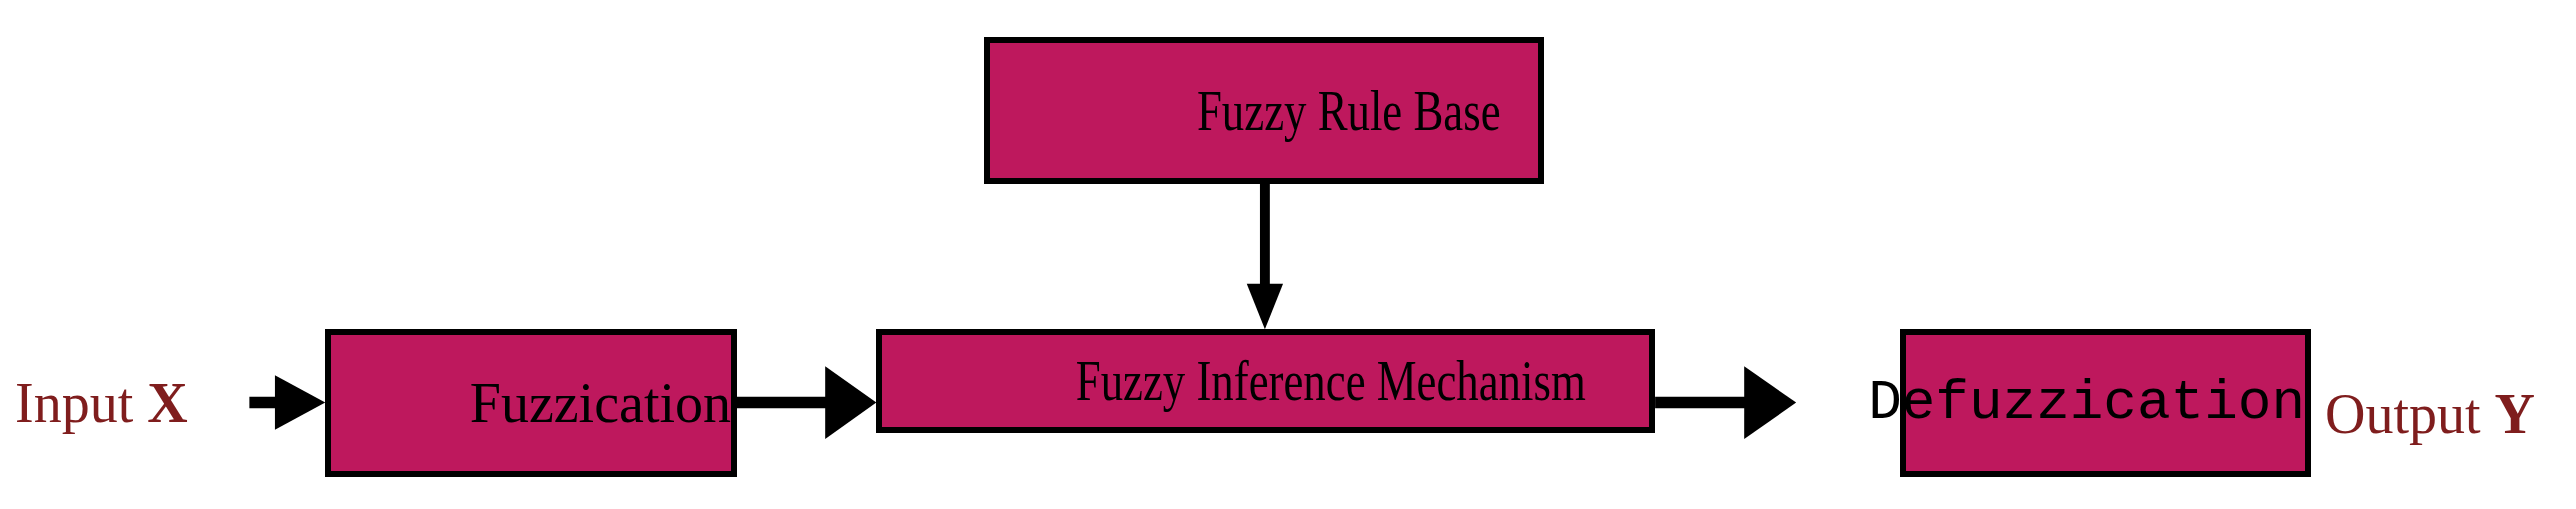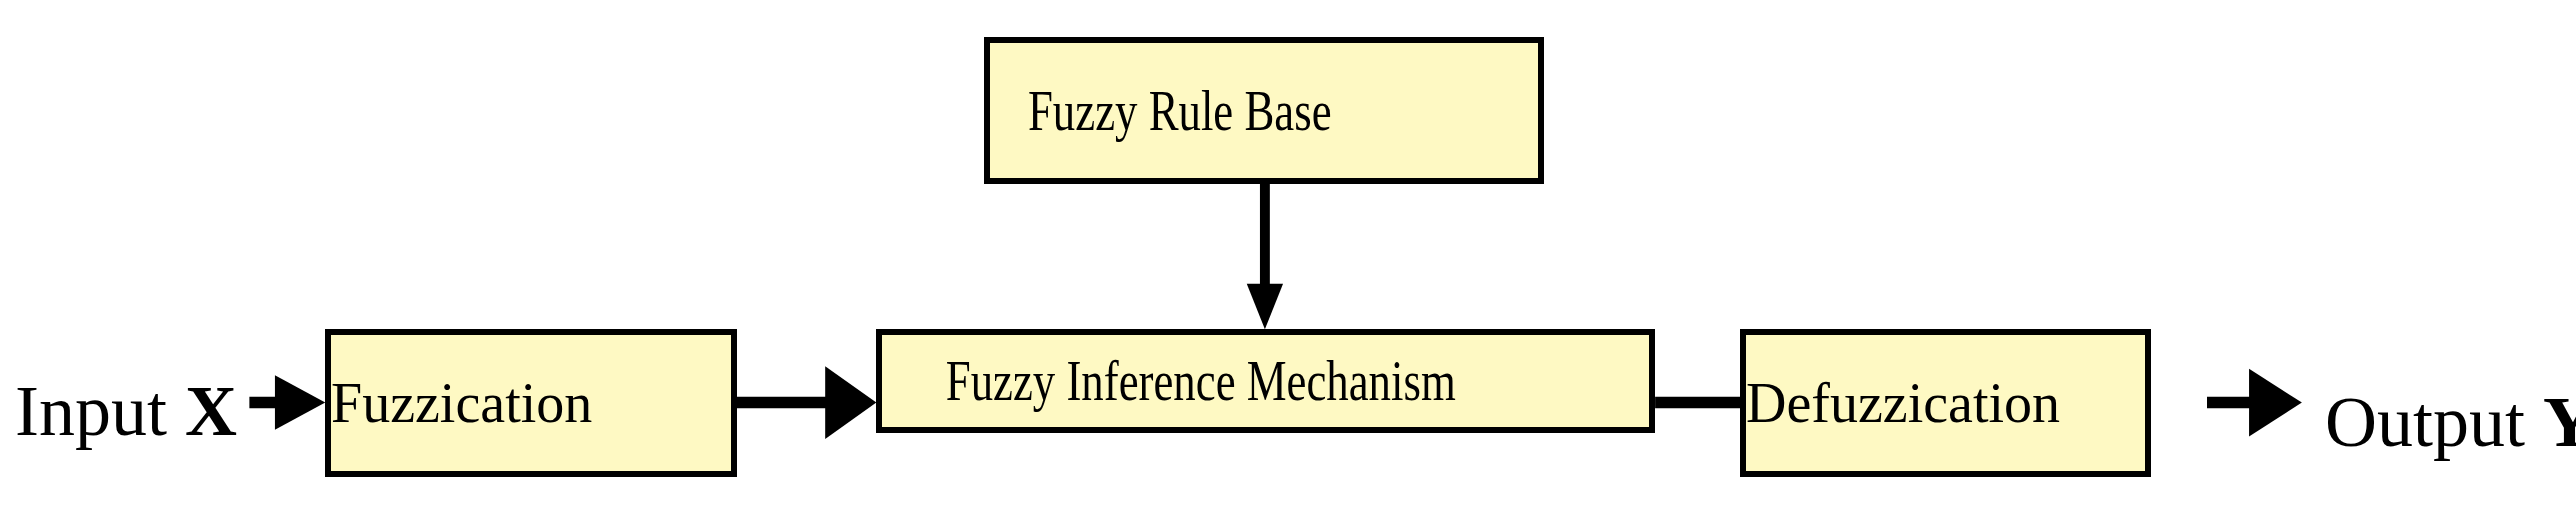--- a/index.html
+++ b/index.html
@@ -19,50 +19,50 @@
     height: 509px;
     background: #ffffff;
     overflow: hidden;
   }
 
   
   .node-box {
     position: absolute;
     box-sizing: border-box;
     border: 6.6px solid #000000;
-    background: #fef9c3;
+    background: #be185d;
     display: flex;
     align-items: center;
-    justify-content: flex-start;
+    justify-content: flex-end;
   }
   .node-label {
     font-size: 56px;
     line-height: 1;
     color: #000000;
     white-space: nowrap;
     letter-spacing: 0px;
   }
   
   .condensed .node-label {
     transform: scaleX(0.80);
     transform-origin: center center;
   }
 
   #box-rule-base   { left: 984px; top: 37px;  width: 560px; height: 147px; }
   #box-fuzzify     { left: 325px;  top: 329px; width: 412px; height: 148px; }
   #box-inference   { left: 876px; top: 329px; width: 779px; height: 104px; }
-  #box-defuzzify   { left: 1740px; top: 329px; width: 411px; height: 148px; }
+  #box-defuzzify   { left: 1900px; top: 329px; width: 411px; height: 148px; font-family: Liberation Mono, monospace; }
 
   
   .free-label {
     position: absolute;
-    font-size: 72px;
+    font-size: 56px;
     line-height: 1;
     white-space: nowrap;
-    color: #000000;
+    color: #7f1d1d;
   }
   .free-label b { font-weight: bold; }
 
   #label-input  { left: 15px;   top: 375px; }
   #label-output { left: 2325px; top: 386px; }
 
   
   #connectors {
     position: absolute;
     left: 0;

